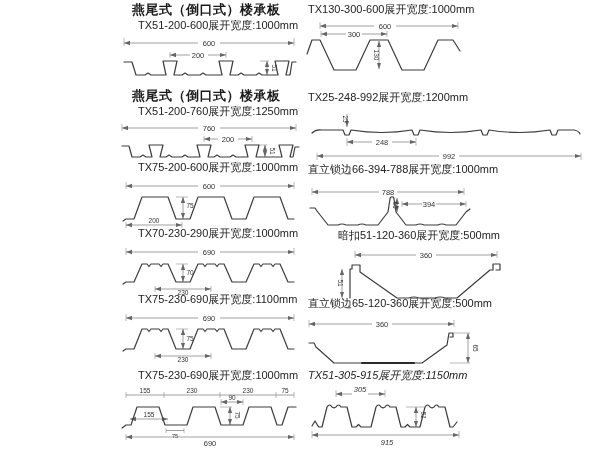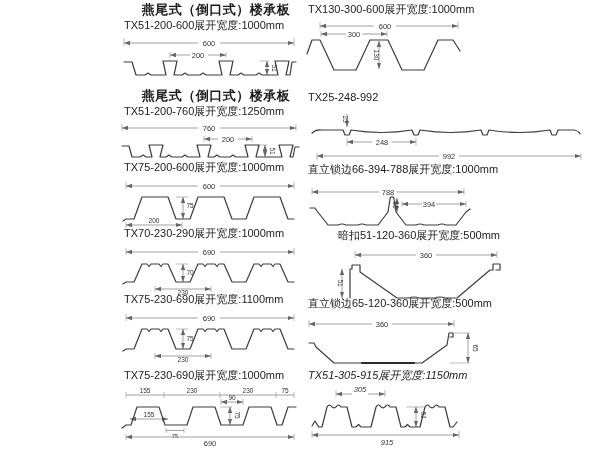--- a/index.html
+++ b/index.html
@@ -1,21 +1,21 @@
 <!DOCTYPE html>
 <html><head>
 <meta charset="utf-8">
 <style>
   html,body{margin:0;padding:0;background:#fff;}
   body{width:600px;height:450px;position:relative;overflow:hidden;
        font-family:"Liberation Sans","DejaVu Sans",sans-serif;color:#1a1a1a;}
-  .panel{position:absolute;text-align:center;}
+  .panel{position:absolute;}
   .title{font-size:13px;font-weight:bold;letter-spacing:.5px;line-height:16px;margin-left:14px;white-space:nowrap;}
   .sub{font-size:11px;line-height:14px;display:flex;white-space:nowrap;color:#222;}
-  .col-l .sub{margin-left:6px;}
+  .col-l .sub{margin-left:20px;}
   .col-r .sub{margin-left:4px;}
   svg{display:block;margin-top:3px;}
   .prof{stroke:#3d3d3d;stroke-width:1.2;fill:none;stroke-linejoin:round;stroke-linecap:round;}
   .prof2{stroke:#2a2a2a;stroke-width:2;fill:none;stroke-linecap:round;}
   .dl{stroke:#7a7a7a;stroke-width:.7;fill:none;}
   .ex{stroke:#8a8a8a;stroke-width:.6;fill:none;}
   text.d{font-family:"Liberation Sans","DejaVu Sans",sans-serif;font-size:7.5px;fill:#333;text-anchor:middle;}
   text.sm{font-size:6.5px;}
   text.xs{font-size:5.5px;}
 </style>
@@ -231,20 +231,21 @@
       <path class="dl" d="M75,22 V50" marker-start="url(#as)" marker-end="url(#ae)"></path>
       <text class="d sm" x="70" y="36" transform="rotate(90 70 36)">130</text>
     </g>
     <path class="prof" d="M3,35 L8,21 h8 L30,51 h22 L66,21 h18 L98,51 h22 L134,21 h15 l7,11"></path>
   </svg>
 </div>
 
 <div class="panel col-r" style="left:304px;top:90px;">
   <div class="sub">
     <span>TX25-248-992</span>
+    <span>展开宽度:1200mm</span>
   </div>
   <svg width="285" height="56" viewBox="0 0 285 56">
     <g>
       <path class="dl" d="M43,7 V20" marker-end="url(#ae)"></path>
       <text class="d sm" x="39" y="12" transform="rotate(90 39 12)">25</text>
     </g>
     <g>
       <path class="ex" d="M43,31 V39 M112,31 V39"></path>
       <path class="dl" d="M43,35 H68" marker-start="url(#as)"></path>
         <path class="dl" d="M88,35 H112" marker-end="url(#ae)"></path>

